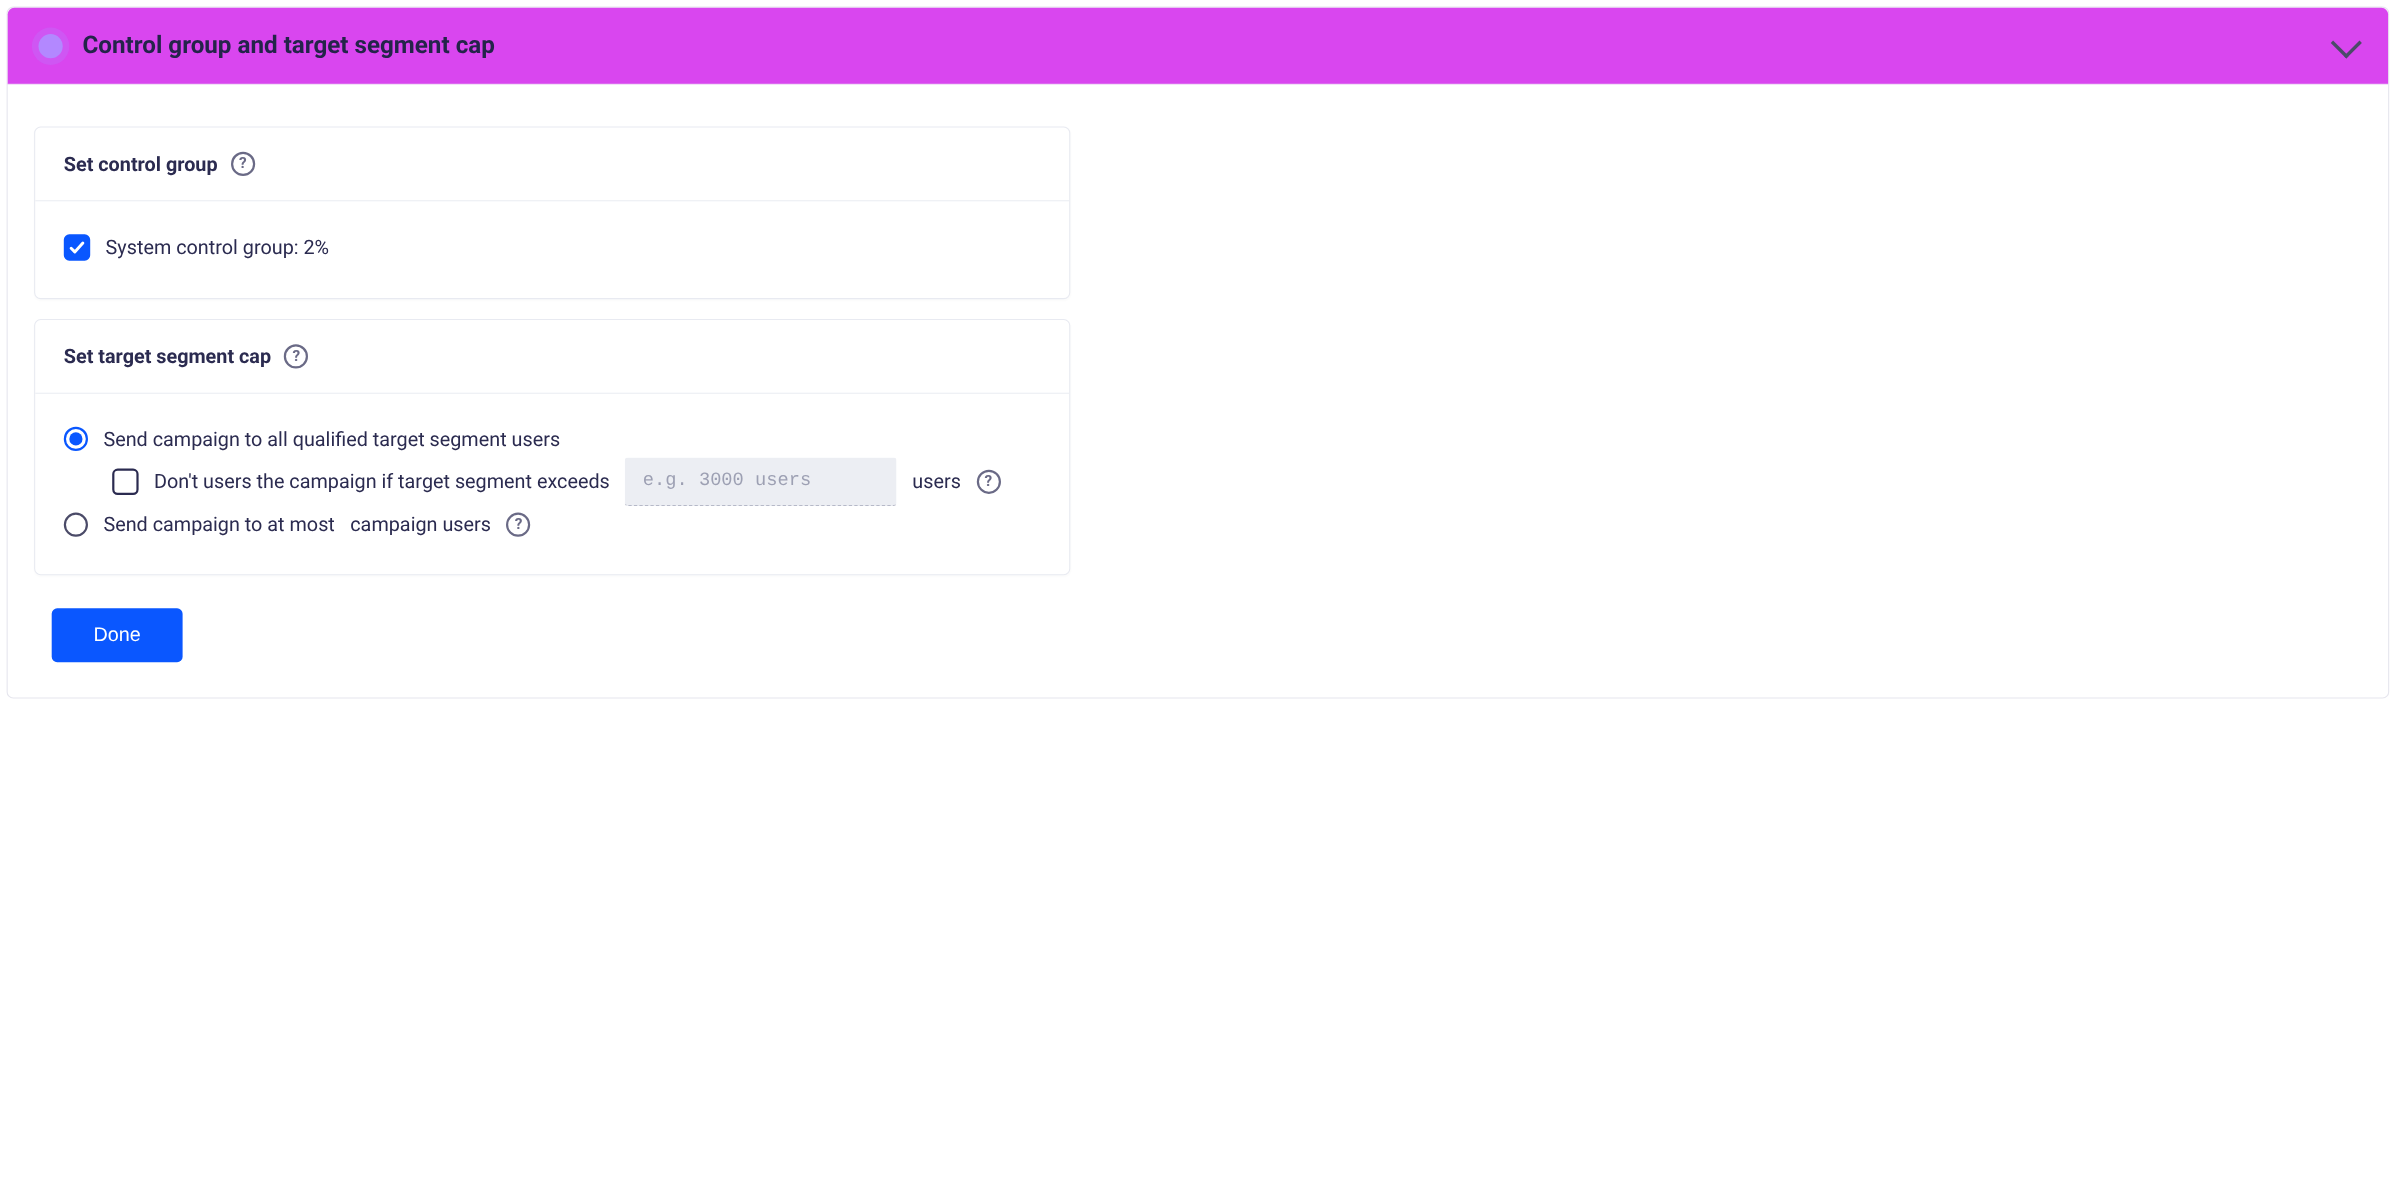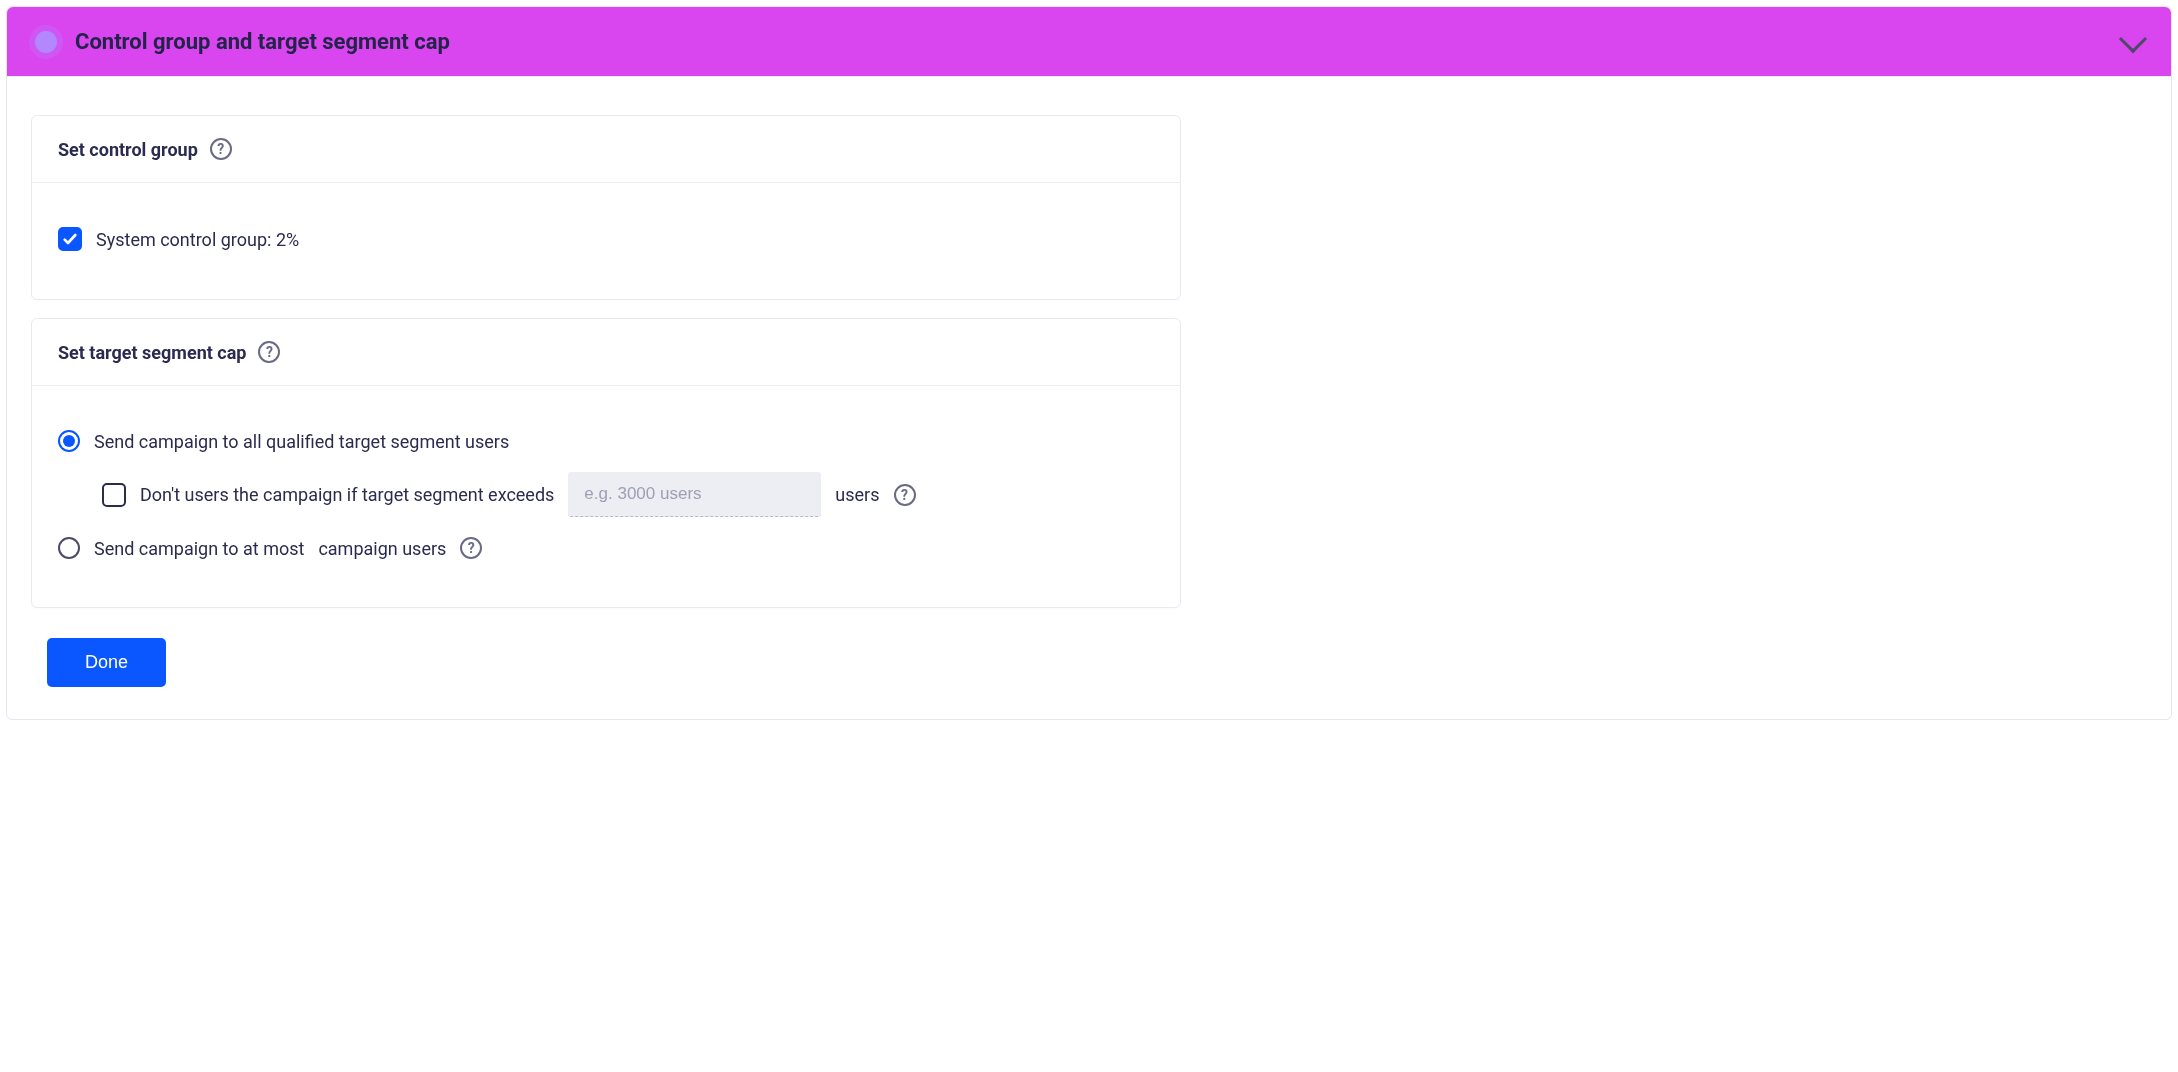--- a/index.html
+++ b/index.html
@@ -35,33 +35,33 @@
     .chevron-down {
       width: 20px; height: 20px; display: inline-block;
       border-right: 3px solid #4b4b68; border-bottom: 3px solid #4b4b68;
       transform: rotate(45deg); margin-top: -6px;
     }
     .accordion-body { padding: 20px 24px 28px 24px; }
     .card {
       border: 1px solid #e8eaf1;
       border-radius: 6px;
       margin: 18px 0;
-      width: 1150px;
+      width: 942px;
       max-width: 100%;
       box-shadow: 0 1px 2px rgba(20,20,40,0.02);
       background: #fff;
     }
     .card-header {
       display: flex; align-items: center; gap: 12px;
       padding: 22px 26px;
       font-weight: 700; font-size: 18px; color: #2b2b50;
       border-bottom: 1px solid #eceef3;
     }
     .card-body { padding: 24px 26px 28px 26px; }
-    .row { display: flex; align-items: center; gap: 14px; margin: 20px 0; flex-wrap: wrap; }
+    .row { display: flex; align-items: center; gap: 14px; margin: 6px 0; flex-wrap: wrap; }
     .row.indent { margin-left: 44px; }
 
     .checkbox {
       width: 24px; height: 24px; border: 2px solid #2b2b50; border-radius: 5px;
       display: inline-flex; align-items: center; justify-content: center;
       cursor: pointer; flex-shrink: 0; background: #fff;
     }
     .checkbox.checked { background: #0a57ff; border-color: #0a57ff; }
     .checkbox.checked svg { stroke: #fff; }
     .radio {
@@ -84,21 +84,21 @@
     }
     .disabled-select .mini-chevron {
       position: absolute; right: 14px; top: 50%; transform: translateY(-65%) rotate(45deg);
       width: 9px; height: 9px; border-right: 2px solid #4b4b68; border-bottom: 2px solid #4b4b68;
     }
     .disabled-input {
       background: #eceef3; color: #9da0b3;
       border: none; outline: none;
       border-radius: 3px; padding: 12px 16px;
       border-bottom: 1px dashed #b6b9c8;
-      min-width: 180px; font-size: 17px; font-family: Liberation Sans, sans-serif;
+      min-width: 180px; font-size: 17px; font-family: Liberation Mono, monospace;
       cursor: not-allowed;
     }
     .disabled-input::placeholder { color: #9da0b3; }
 
     .help-icon {
       width: 22px; height: 22px; border: 2px solid #6a6a86; border-radius: 50%;
       display: inline-flex; align-items: center; justify-content: center;
       font-size: 14px; font-weight: 700; color: #6a6a86; cursor: pointer;
       flex-shrink: 0;
     }

